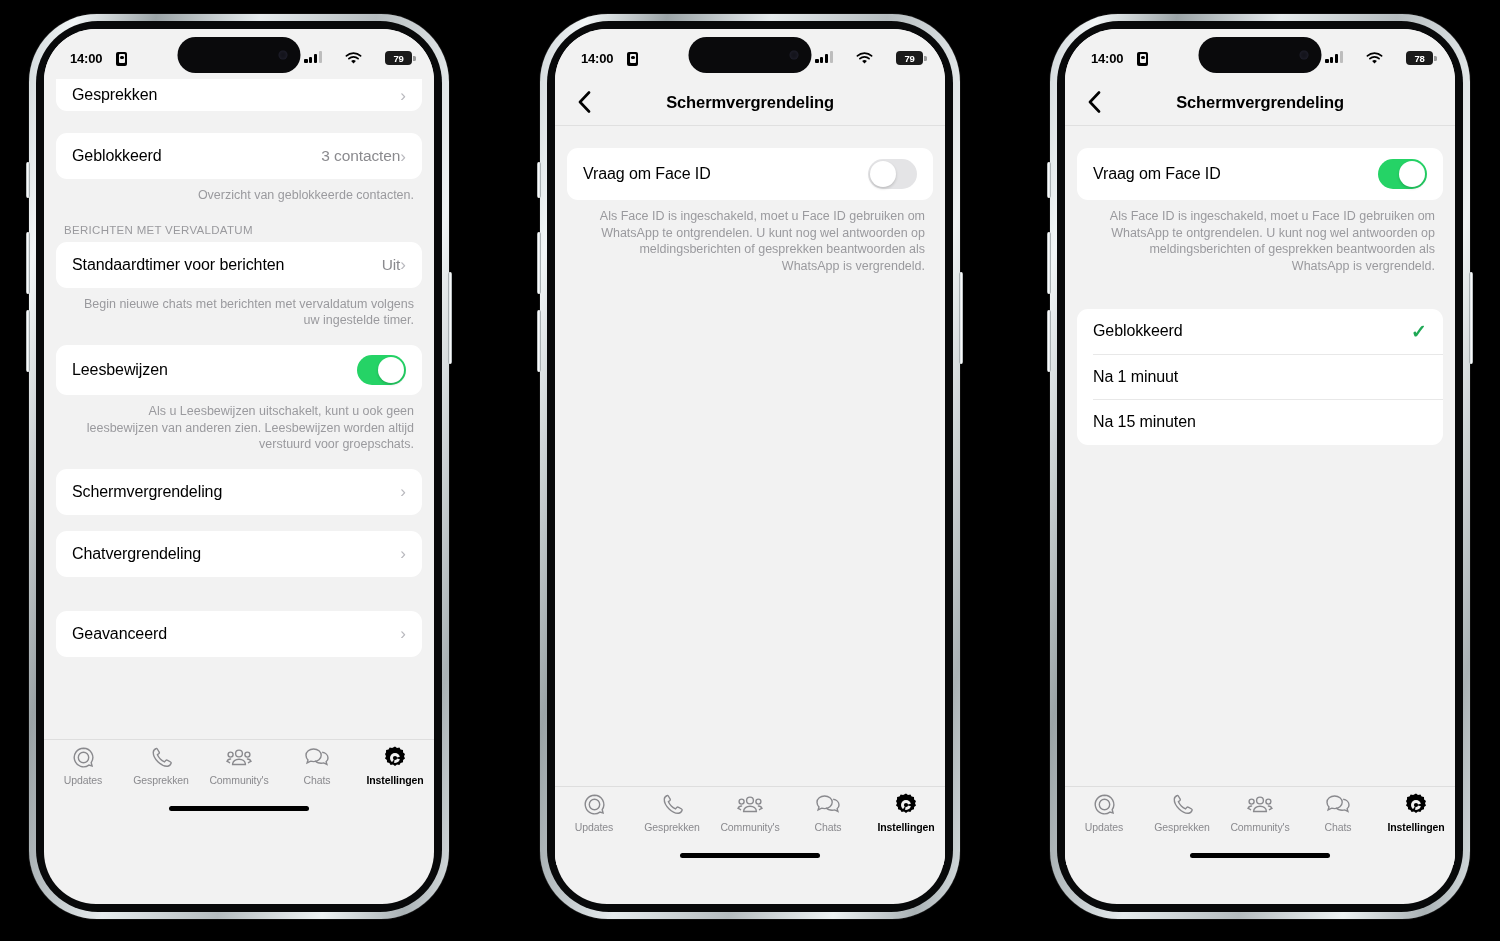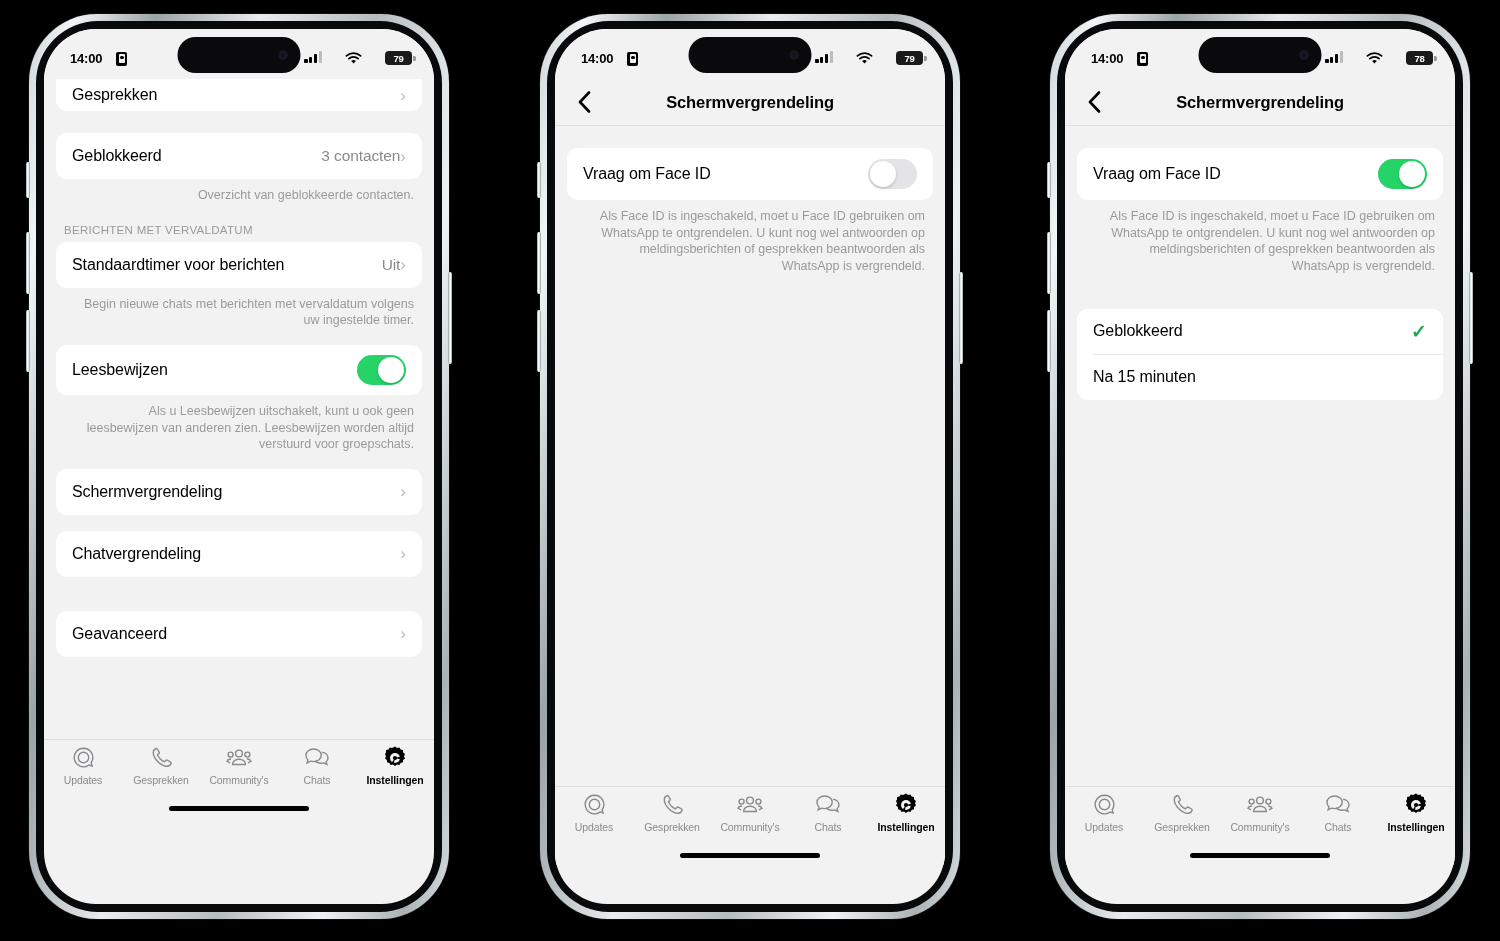--- a/index.html
+++ b/index.html
@@ -699,20 +699,24 @@
         <div class="footnote">Als Face ID is ingeschakeld, moet u Face ID gebruiken om WhatsApp te ontgrendelen. U kunt nog wel antwoorden op meldingsberichten of gesprekken beantwoorden als WhatsApp is vergrendeld.</div>
 
         <div class="gap-lg"></div>
 
         <div class="card">
           <div class="row" style="min-height:45px;">
             <span class="row-label">Geblokkeerd</span>
             <span class="check">✓</span>
           </div>
           <div class="divider"></div>
+          <div class="row" style="min-height:45px;">
+            <span class="row-label">Na 1 minuut</span>
+            <span class="check"></span>
+          </div>
           <div class="divider"></div>
           <div class="row" style="min-height:45px;">
             <span class="row-label">Na 15 minuten</span>
             <span class="check"></span>
           </div>
           <div class="divider"></div>
         </div>
 
         <div class="tabbar">
           <div class="tab">

